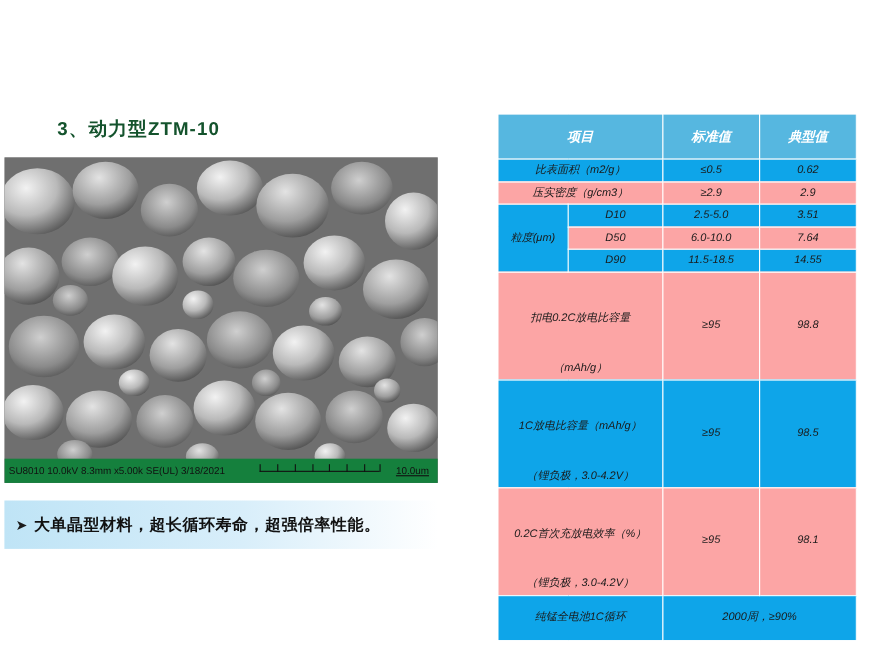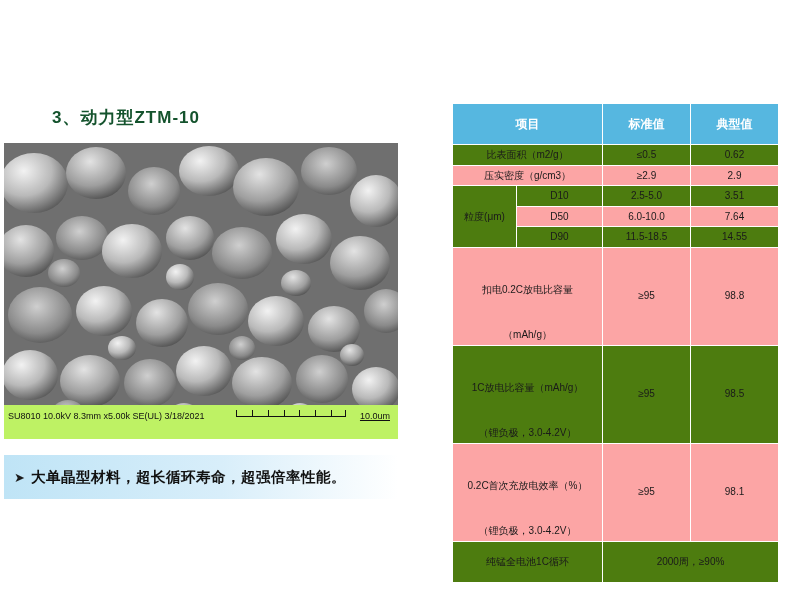--- a/index.html
+++ b/index.html
@@ -45,28 +45,28 @@
     background: #8e8e8e;
     overflow: hidden;
   }
   .sem-canvas { display:block; width:394px; height:296px; }
 
   .sem-caption {
     position: absolute;
     left: 0;
     bottom: 0;
     width: 394px;
-    height: 34px;
-    background: #bef264;
+    height: 22px;
+    background: #15803d;
     color: #111111;
     font-family: "Liberation Sans", sans-serif;
     font-size: 9px;
     line-height: 22px;
     display: flex;
-    align-items: flex-start;
+    align-items: flex-end;
   }
   .sem-caption .cap-left { padding-left: 4px; white-space: nowrap; }
   .sem-caption .cap-ruler {
     flex: 1;
     position: relative;
     height: 22px;
     margin: 0 6px;
   }
   .sem-caption .cap-ruler .bar {
     position: absolute;
@@ -114,38 +114,39 @@
   .table-wrap {
     position: absolute;
     left: 452px;
     top: 103px;
     width: 326px;
   }
   table.spec {
     border-collapse: collapse;
     width: 326px;
     table-layout: fixed;
+    font-style: italic;
   }
   table.spec td, table.spec th {
     border: 1px solid #ffffff;
     text-align: center;
     vertical-align: middle;
     font-size: 10px;
     color: #1a1a1a;
     padding: 3px 2px;
     line-height: 1.35;
   }
   table.spec thead th {
     background: #56b7e0;
     color: #ffffff;
     font-weight: bold;
     font-size: 12px;
     height: 34px;
   }
-  tr.row-a td { background: #4d7c0f; }
+  tr.row-a td { background: #0ea5e9; }
   tr.row-b td { background: #fca5a5; }
   td.label { font-size: 10px; }
   td.sub   { font-size: 10px; }
   td.group { font-size: 11px; }
   .twoline { display: block; margin-top: 32px; }
 </style>
 </head>
 <body>
 
 <div class="slide">

